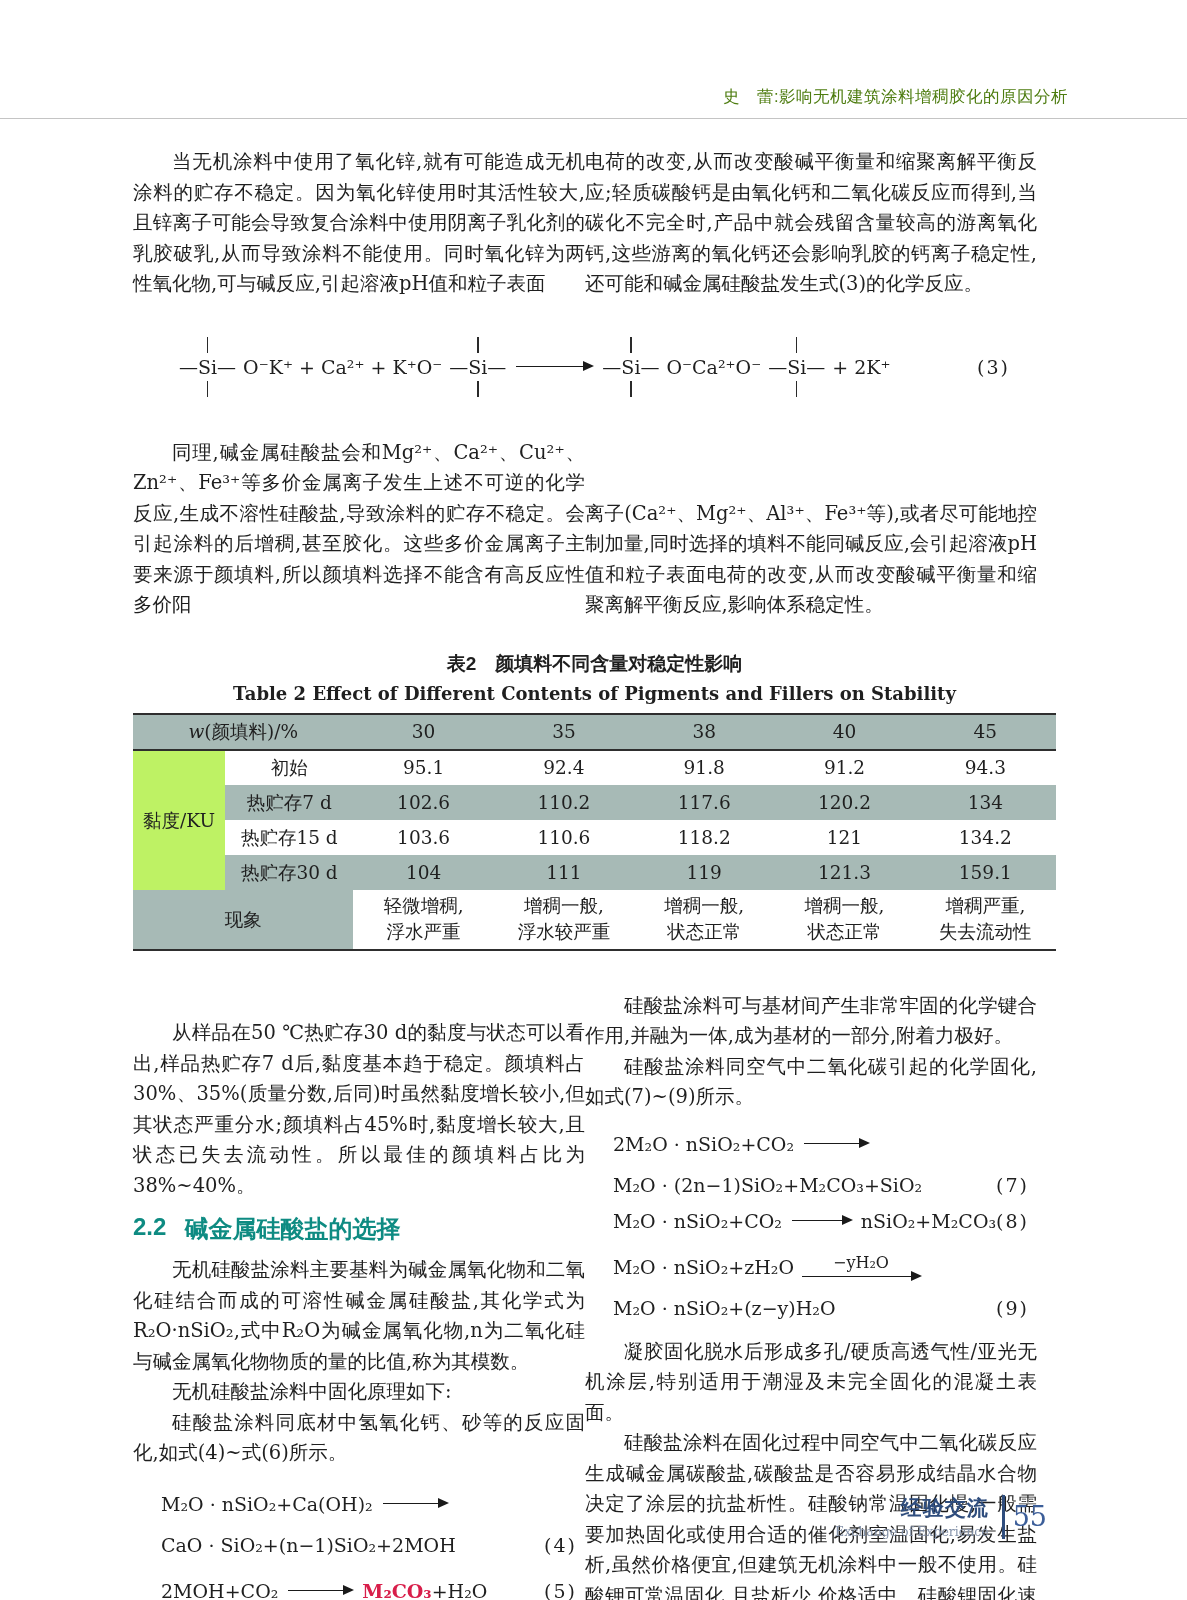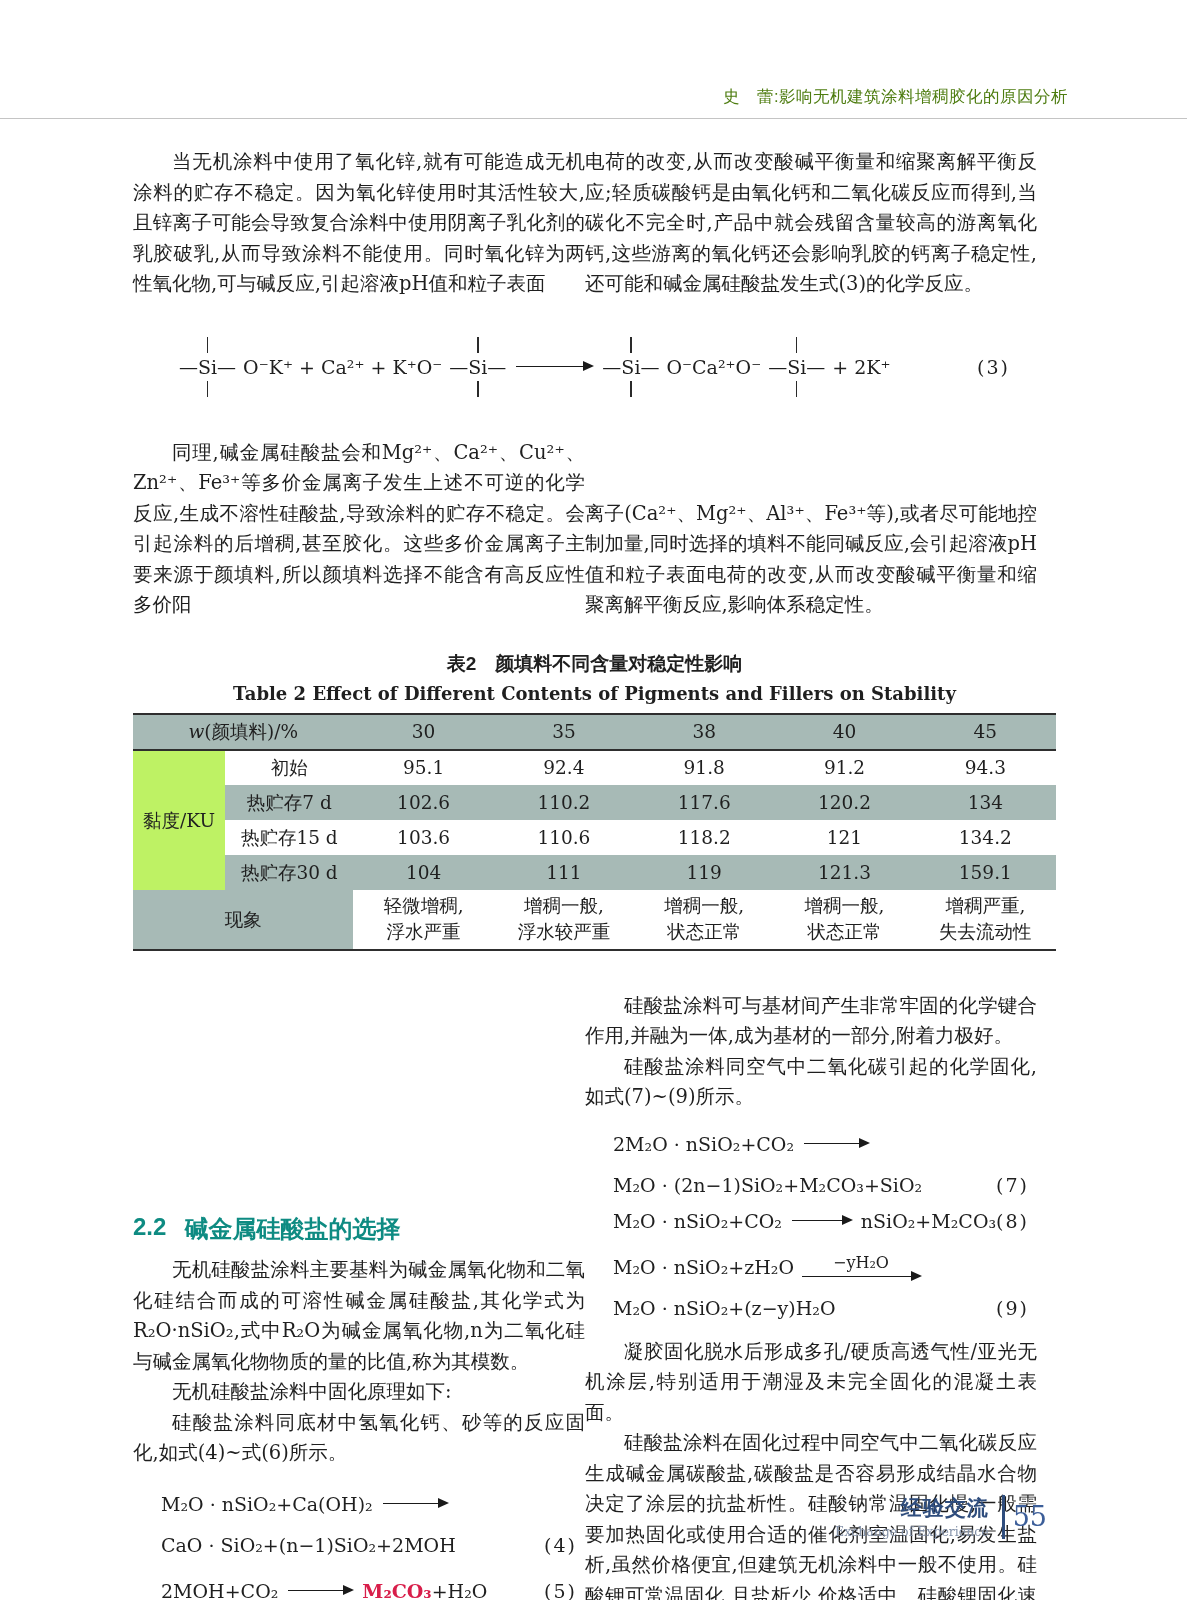--- a/index.html
+++ b/index.html
@@ -224,20 +224,21 @@
                 <div>失去流动性</div>
               </td>
         </tr>
       </tbody>
         </table>
     </div>
 
     <div class="two-col" style="margin-top:40px;">
 
       <div class="col">
+        <p class="body indent">从样品在50 ℃热贮存30 d的黏度与状态可以看出,样品热贮存7 d后,黏度基本趋于稳定。颜填料占30%、35%(质量分数,后同)时虽然黏度增长较小,但其状态严重分水;颜填料占45%时,黏度增长较大,且状态已失去流动性。所以最佳的颜填料占比为38%~40%。</p>
 
         <div class="sec-h">
           <span>2.2</span>
           <span>碱金属硅酸盐的选择</span>
         </div>
 
         <p class="body indent">无机硅酸盐涂料主要基料为碱金属氧化物和二氧化硅结合而成的可溶性碱金属硅酸盐,其化学式为R₂O·nSiO₂,式中R₂O为碱金属氧化物,n为二氧化硅与碱金属氧化物物质的量的比值,称为其模数。</p>
         <p class="body indent">无机硅酸盐涂料中固化原理如下:</p>
         <p class="body indent">硅酸盐涂料同底材中氢氧化钙、砂等的反应固化,如式(4)~式(6)所示。</p>
 

